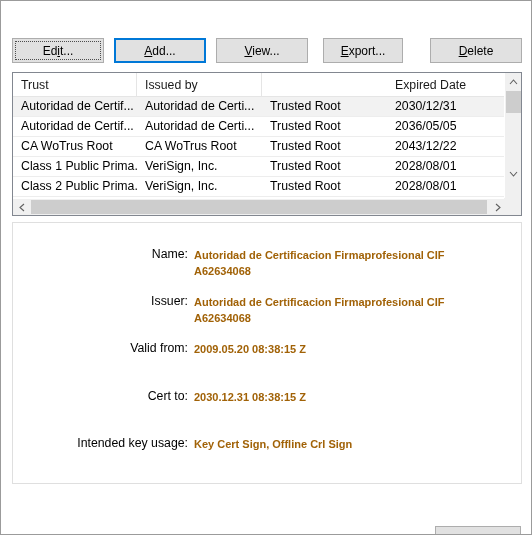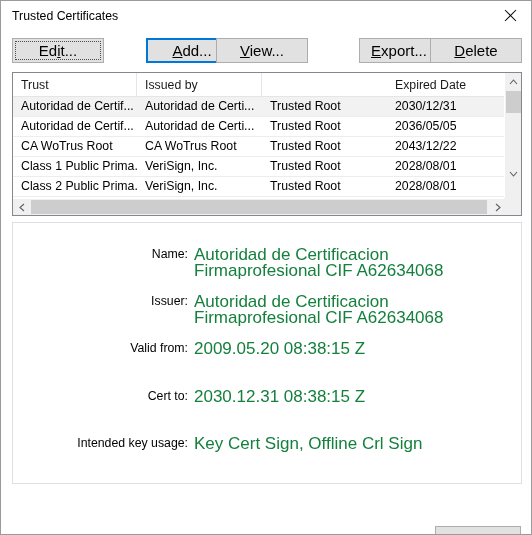--- a/index.html
+++ b/index.html
@@ -59,21 +59,21 @@
     height: 26px;
   }
   .wbtn {
     position: absolute;
     top: 0;
     height: 25px;
     box-sizing: border-box;
     background: #e1e1e1;
     border: 1px solid #adadad;
     font-family: "Liberation Sans", sans-serif;
-    font-size: 15px;
+    font-size: 12px;
     color: #000000;
     display: flex;
     align-items: center;
     justify-content: center;
     cursor: default;
     padding: 0;
     user-select: none;
   }
   .wbtn.focused {
     border: 1px solid #adadad;
@@ -248,23 +248,24 @@
     width: 175px;
     text-align: right;
     font-size: 12.3px;
     color: #000000;
     white-space: nowrap;
   }
   .dvalue {
     position: absolute;
     left: 181px;
     width: 310px;
-    font-size: 17px;
-    color: #15803d;
+    font-size: 11px;
+    color: #a16207;
     line-height: 16px;
+    font-weight: bold;
   }
 
   
   .closebtn {
     position: absolute;
     left: 434px;
     top: 502px;
     width: 86px;
     height: 25px;
     box-sizing: border-box;
@@ -279,41 +280,32 @@
     user-select: none;
     margin-top: 23px;
   }
   .closebtn u { text-decoration: underline; }
 </style>
 </head>
 <body>
 
 <div id="window">
 
-  <div class="titlebar">
-    <div class="titlebar-text">Trusted Certificates</div>
-    <div class="close-btn">
-      <svg width="13" height="13" viewBox="0 0 13 13">
-        <line x1="1" y1="1" x2="12" y2="12" stroke="#000" stroke-width="1.05"></line>
-        <line x1="12" y1="1" x2="1" y2="12" stroke="#000" stroke-width="1.05"></line>
-      </svg>
-    </div>
-  </div>
 
   <div class="btnrow">
     <div class="wbtn focused" style="left:11px; width:92px;">
       <span>Ed<u>i</u>t...</span>
     </div>
-    <div class="wbtn defaultbtn" style="left:113px; width:92px;margin-left:32px;">
+    <div class="wbtn defaultbtn" style="left:113px; width:92px;">
       <span><u>A</u>dd...</span>
     </div>
     <div class="wbtn" style="left:215px; width:92px;">
       <span><u>V</u>iew...</span>
     </div>
-    <div class="wbtn" style="left:322px; width:80px;margin-left:36px;">
+    <div class="wbtn" style="left:322px; width:80px;">
       <span><u>E</u>xport...</span>
     </div>
     <div class="wbtn" style="left:429px; width:92px;">
       <span><u>D</u>elete</span>
     </div>
   </div>
 
   <div class="listbox">
 
     <div class="lv-header">

